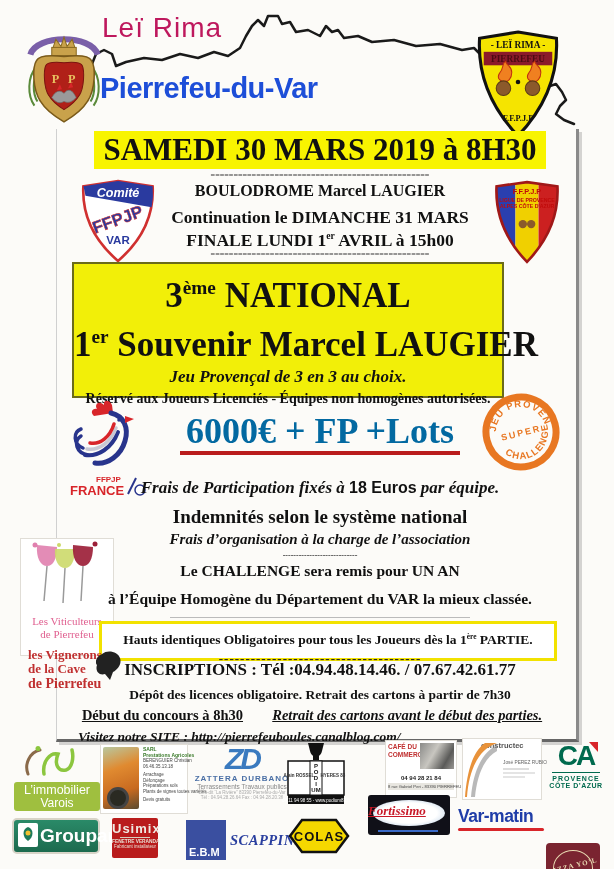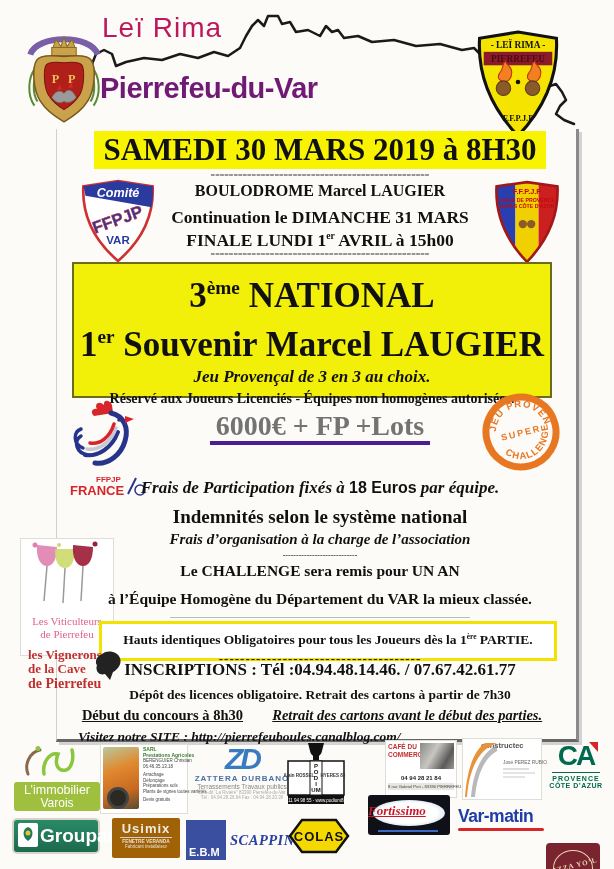--- a/index.html
+++ b/index.html
@@ -33,21 +33,21 @@
     <path d="M68,40 C77,50 77,68 70,78 M66,44 C72,52 72,66 67,74" fill="none" stroke="#5a8a3a" stroke-width="2"></path>
     <path d="M41,30 C58,28 66,30 68,34 C72,40 72,62 64,74 C58,84 48,90 41,94 C34,90 24,84 18,74 C10,62 10,40 14,34 C16,30 24,28 41,30 Z" fill="#c9a24b" stroke="#7a5a1a" stroke-width="1.5"></path>
     <path d="M41,36 C52,35 58,36 59,39 C61,44 61,60 56,68 C52,75 46,79 41,82 C36,79 30,75 26,68 C21,60 21,44 23,39 C24,36 30,35 41,36 Z" fill="#b02018" stroke="#7a1410" stroke-width="1"></path>
     <text x="29" y="56" font-size="12" font-weight="bold" fill="#e8c060" font-family="Liberation Serif,serif">P</text>
     <text x="45" y="56" font-size="12" font-weight="bold" fill="#e8c060" font-family="Liberation Serif,serif">P</text>
     <path d="M34,63 l3,-6 l2,5 z M45,61 l3,-6 l2,5 z" fill="#d8252a"></path>
     <path d="M29,70 Q35,60 41,66 Q47,58 53,70 Q47,77 41,74 Q35,78 29,70 Z" fill="#9a9a9a" stroke="#666" stroke-width="0.6"></path>
   </svg>
 
   <div class="s sans nw" style="left:102px;top:12px;font-size:28px;letter-spacing:1px;color:#be185d">Leï Rima</div>
-  <div class="s sans b nw" style="left:100px;top:72px;font-size:29px;letter-spacing:-0.5px;color:#701a75">Pierrefeu-du-Var</div>
+  <div class="s sans b nw" style="left:100px;top:72px;font-size:29px;letter-spacing:-0.5px;color:#1d4ed8">Pierrefeu-du-Var</div>
 
   <svg class="s" style="left:472px;top:30px" width="92" height="108" viewBox="0 0 88 104">
     <path d="M44,2 L81,8 Q84,60 44,102 Q4,60 7,8 Z" fill="#f5e400" stroke="#111" stroke-width="3"></path>
     <text x="44" y="17" text-anchor="middle" font-size="9" font-weight="bold" fill="#111" font-family="Liberation Serif,serif">- LEÏ RIMA -</text>
     <rect x="11" y="21" width="66" height="13" fill="#8b1a2a"></rect>
     <text x="44" y="31" text-anchor="middle" font-size="9" font-weight="bold" fill="#4a0a12" font-family="Liberation Serif,serif">PIERREFEU</text>
     <g>
       <path d="M26,42 c5,-6 2,-9 6,-12 c1,5 6,4 6,11 c0,6 -4,9 -7,9 c-3,0 -8,-3 -5,-8 z" fill="#f08020" stroke="#c03010" stroke-width="1"></path>
       <circle cx="30" cy="56" r="7" fill="#8b5a2b" stroke="#5a3a18" stroke-width="1"></circle>
     </g>
@@ -90,21 +90,21 @@
       <rect x="44" y="0" width="22" height="80" fill="#cc2020"></rect>
     </g>
     <path d="M33,2 L62,6 Q64,46 33,78 Q2,46 4,6 Z" fill="none" stroke="#a01818" stroke-width="2.5"></path>
     <text x="33" y="13" text-anchor="middle" font-size="7" font-weight="bold" fill="#c00a0a" font-family="Liberation Sans,sans-serif">F.F.P.J.P</text>
     <text x="33" y="21" text-anchor="middle" font-size="5" font-weight="bold" fill="#c00a0a" font-family="Liberation Sans,sans-serif">LIGUE DE PROVENCE</text>
     <text x="33" y="27" text-anchor="middle" font-size="5" font-weight="bold" fill="#c00a0a" font-family="Liberation Sans,sans-serif">ALPES CÔTE D'AZUR</text>
     <circle cx="29" cy="42" r="4" fill="#8b5a2b"></circle>
       <circle cx="37" cy="42" r="4" fill="#8b5a2b"></circle>
   </svg>
 
-  <div class="s" style="left:72px;top:262px;width:480px;height:136px;background:#f2ef08;border:2px solid #6b6b1a;box-sizing:border-box">
+  <div class="s" style="left:72px;top:262px;width:432px;height:136px;background:#f2ef08;border:2px solid #6b6b1a;box-sizing:border-box">
     <div class="ctr serif b nw" style="margin-top:4px;font-size:35px;line-height:40px"><span>3</span><sup class="sp">ème</sup><span> NATIONAL</span></div>
     <div class="ctr serif b nw" style="font-size:35px;line-height:42px"><span>1</span><sup class="sp">er</sup><span> Souvenir Marcel LAUGIER</span></div>
     <div class="ctr serif b i nw" style="font-size:17px;line-height:24px">Jeu Provençal de 3 en 3 au choix.</div>
     <div class="ctr serif b nw" style="font-size:14px;line-height:20px">Réservé aux Joueurs Licenciés - Équipes non homogènes autorisées.</div>
   </div>
 
   <svg class="s" style="left:66px;top:398px" width="100" height="110" viewBox="0 0 100 110">
     <path d="M46,7 C43,1 37,2 38,7 C33,2 28,6 31,11 C26,10 24,15 28,18 L47,15 Z" fill="#d8252a"></path>
     <path d="M45,15 C58,18 63,30 59,43 C55,57 42,67 29,65" fill="none" stroke="#28348c" stroke-width="5" stroke-linecap="round"></path>
     <path d="M52,34 C46,50 32,59 19,57" fill="none" stroke="#28348c" stroke-width="4" stroke-linecap="round"></path>
@@ -113,21 +113,21 @@
     <path d="M22,57 C10,55 7,43 15,38 M17,50 C7,46 7,34 15,31" fill="none" stroke="#28348c" stroke-width="3.5" stroke-linecap="round"></path>
     <path d="M59,18 l9,3 l-9,4 z" fill="#d8252a"></path>
     <circle cx="53" cy="22" r="1.8" fill="#28348c"></circle>
     <text x="30" y="84" font-size="8" font-weight="bold" fill="#d8252a" font-family="Liberation Sans,sans-serif">FFPJP</text>
     <text x="4" y="97" font-size="13" font-weight="bold" fill="#d8252a" font-family="Liberation Sans,sans-serif">FRANCE</text>
     <path d="M62,96 L70,80" stroke="#28348c" stroke-width="2"></path>
     <circle cx="74" cy="92" r="5" fill="#fff" stroke="#28348c" stroke-width="1.5"></circle>
   </svg>
 
   <div class="s ctr nw" style="left:140px;top:410px;width:360px">
-    <span class="serif b" style="font-size:28px;color:#737373;border-bottom:4px solid #4c1d95;padding:0 6px 0 6px">6000€ + FP +Lots</span>
+    <span class="serif b" style="font-size:36px;color:#0369a1;border-bottom:4px solid #b91c1c;padding:0 6px 0 6px">6000€ + FP +Lots</span>
   </div>
 
   <svg class="s" style="left:477px;top:390px" width="88" height="84" viewBox="0 0 88 84">
     <g transform="rotate(-14 44 42)">
       <circle cx="44" cy="42" r="35" fill="none" stroke="#e87722" stroke-width="7"></circle>
       <defs>
         <path id="arcT" d="M44,42 m-25,0 a25,25 0 1 1 50,0"></path>
         <path id="arcB" d="M44,42 m-27,0 a27,27 0 1 0 54,0"></path>
       </defs>
       <text font-size="9.5" font-weight="bold" fill="#e87722" font-family="Liberation Sans,sans-serif" letter-spacing="1"><textPath href="#arcT" startOffset="8%">JEU PROVENCAL</textPath></text>
@@ -275,21 +275,21 @@
   <div class="s" style="left:12px;top:818px;width:88px;height:36px;background:linear-gradient(180deg,#2a8a68,#1c6a4e);border-radius:5px;border:2px solid #d8d4c8;box-sizing:border-box">
     <div style="float:left;width:20px;height:24px;background:#fff;margin:3px 2px 0 4px;border-radius:2px">
       <svg width="20" height="24" viewBox="0 0 20 24">
           <path d="M10,4 C16,6 16,14 10,18 C4,14 4,6 10,4 Z" fill="#1c7a5a"></path>
           <circle cx="10" cy="10" r="2.5" fill="#f0c030"></circle>
         </svg>
     </div>
     <div class="sans b nw" style="color:#fff;font-size:19px;line-height:32px;margin-left:12px">Groupama</div>
   </div>
 
-  <div class="s ctr" style="left:112px;top:818px;width:68px;height:40px;background:#a16207;border-radius:2px;padding-top:3px;box-sizing:border-box">
+  <div class="s ctr" style="left:112px;top:818px;width:46px;height:40px;background:#b91c1c;border-radius:2px;padding-top:3px;box-sizing:border-box">
     <div class="sans b nw" style="font-size:13px;color:#f0ece4;letter-spacing:1px">Usimix</div>
     <div style="height:1px;background:#d8cfc0;margin:1px 8px"></div>
     <div class="sans b nw" style="font-size:4.8px;color:#e8e0d4">FENETRE VERANDA</div>
     <div class="sans nw" style="font-size:4.5px;color:#e8e0d4">Fabricant installateur</div>
   </div>
 
   <div class="s" style="left:186px;top:820px;width:96px;height:42px">
     <div style="float:left;width:40px;height:40px;background:#3a4fa0;position:relative">
       <span class="sans b" style="position:absolute;left:3px;bottom:2px;color:#fff;font-size:11px">E.B.M</span>
     </div>

